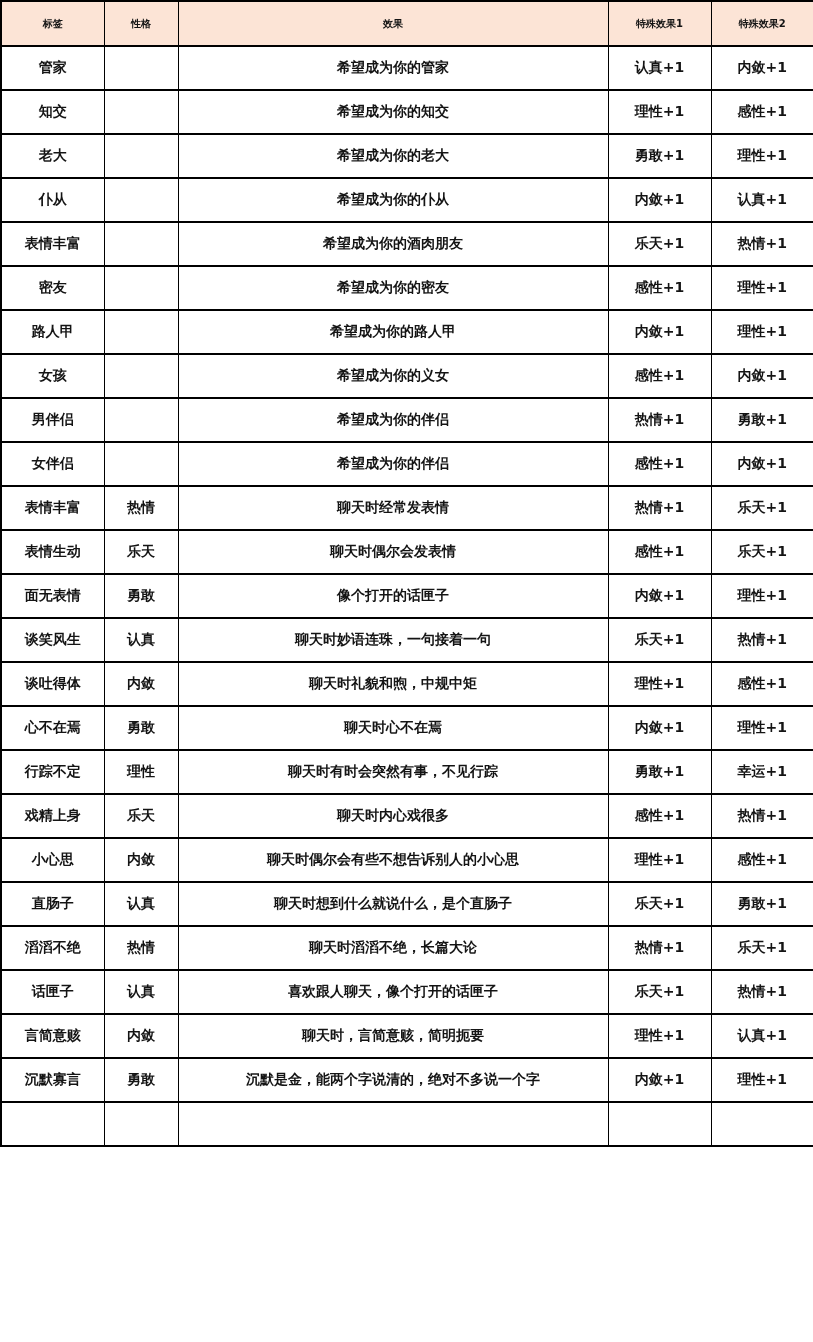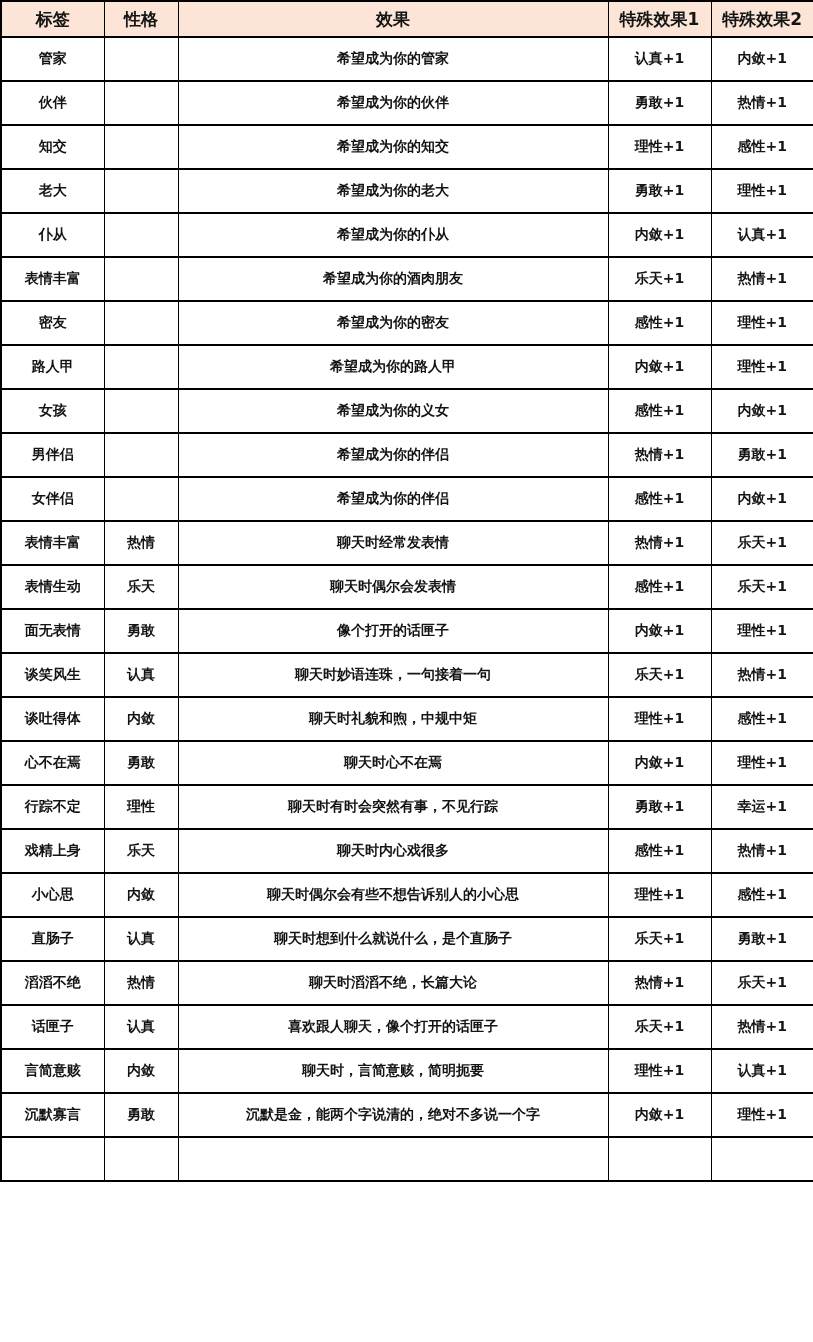--- a/index.html
+++ b/index.html
@@ -32,22 +32,22 @@
     text-align: center;
     vertical-align: middle;
     color: var(--text-color);
     font-weight: 700;
     padding: 2px 6px;
     overflow: hidden;
     white-space: nowrap;
   }
   .tag-table thead th {
     background: var(--header-bg);
-    height: 36px;
-    font-size: 17px;
+    height: 45px;
+    font-size: 10px;
   }
   .tag-table tbody td {
     height: 44px;
     font-size: 14px;
     background: #ffffff;
   }
   
   .tag-table tbody.partial td { height: 44px; }
 </style>
 </head>
@@ -72,27 +72,20 @@
   </thead>
   <tbody>
       <tr>
     <td>管家</td>
     <td></td>
     <td>希望成为你的管家</td>
     <td>认真+1</td>
     <td>内敛+1</td>
   </tr>
       <tr>
-    <td>伙伴</td>
-    <td></td>
-    <td>希望成为你的伙伴</td>
-    <td>勇敢+1</td>
-    <td>热情+1</td>
-  </tr>
-      <tr>
     <td>知交</td>
     <td></td>
     <td>希望成为你的知交</td>
     <td>理性+1</td>
     <td>感性+1</td>
   </tr>
       <tr>
     <td>老大</td>
     <td></td>
     <td>希望成为你的老大</td>

